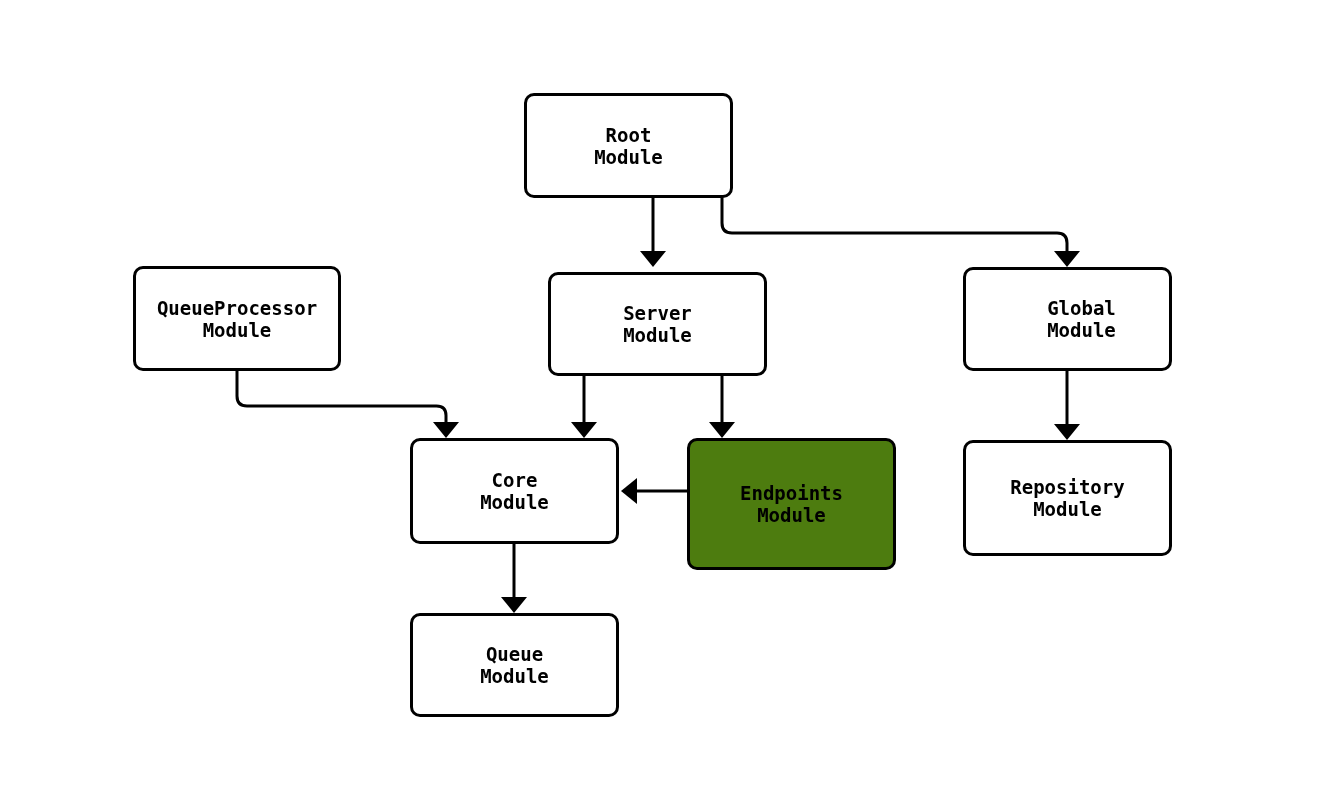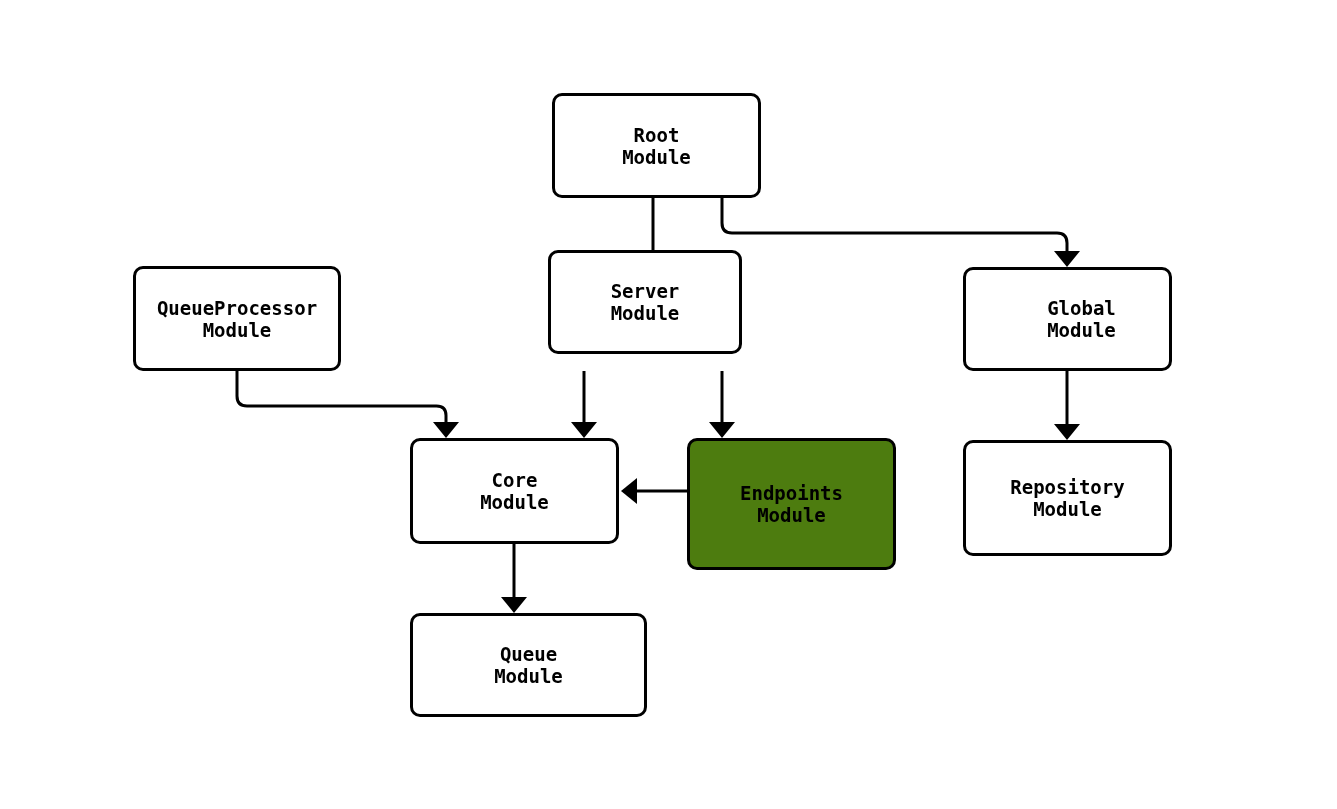--- a/index.html
+++ b/index.html
@@ -57,45 +57,45 @@
       <path d="M 722 371 L 722 425" fill="none" stroke="#000000" stroke-width="3"></path>
       <polygon points="722,438 709,422 735,422" fill="#000000"></polygon>
       <path d="M 687 491 L 634 491" fill="none" stroke="#000000" stroke-width="3"></path>
       <polygon points="621,491 637,478 637,504" fill="#000000"></polygon>
       <path d="M 514 544 L 514 600" fill="none" stroke="#000000" stroke-width="3"></path>
       <polygon points="514,613 501,597 527,597" fill="#000000"></polygon>
       <path d="M 1067 371 L 1067 427" fill="none" stroke="#000000" stroke-width="3"></path>
       <polygon points="1067,440 1054,424 1080,424" fill="#000000"></polygon>
     </svg>
 
-  <div class="node" style="left: 552px; top: 93px; width: 209px; height: 105px; background: rgb(255, 255, 255); border-color: rgb(0, 0, 0);">
+  <div class="node" style="left: 524px; top: 93px; width: 209px; height: 105px; background: rgb(255, 255, 255); border-color: rgb(0, 0, 0);">
     <span class="node-label">Root
 Module</span>
   </div>
   <div class="node" style="left: 133px; top: 266px; width: 208px; height: 105px; background: rgb(255, 255, 255); border-color: rgb(0, 0, 0);">
     <span class="node-label">QueueProcessor
 Module</span>
   </div>
-  <div class="node" style="left: 548px; top: 250px; width: 194px; height: 104px; background: rgb(255, 255, 255); border-color: rgb(0, 0, 0);">
+  <div class="node" style="left: 548px; top: 272px; width: 219px; height: 104px; background: rgb(255, 255, 255); border-color: rgb(0, 0, 0);">
     <span class="node-label">Server
 Module</span>
   </div>
   <div class="node" style="left: 963px; top: 267px; width: 209px; height: 104px; background: rgb(255, 255, 255); border-color: rgb(0, 0, 0); padding-left: 28px;">
     <span class="node-label">Global
 Module</span>
   </div>
   <div class="node" style="left: 410px; top: 438px; width: 209px; height: 106px; background: rgb(255, 255, 255); border-color: rgb(0, 0, 0);">
     <span class="node-label">Core
 Module</span>
   </div>
   <div class="node" style="left: 687px; top: 438px; width: 209px; height: 132px; background: #4d7c0f; border-color: rgb(0, 0, 0);">
     <span class="node-label">Endpoints
 Module</span>
   </div>
   <div class="node" style="left: 963px; top: 440px; width: 209px; height: 116px; background: rgb(255, 255, 255); border-color: rgb(0, 0, 0);">
     <span class="node-label">Repository
 Module</span>
   </div>
-  <div class="node" style="left: 410px; top: 613px; width: 237px; height: 104px; background: rgb(255, 255, 255); border-color: rgb(0, 0, 0);">
+  <div class="node" style="left: 410px; top: 613px; width: 209px; height: 104px; background: rgb(255, 255, 255); border-color: rgb(0, 0, 0);">
     <span class="node-label">Queue
 Module</span>
   </div>
 </div>
 
 </body></html>

